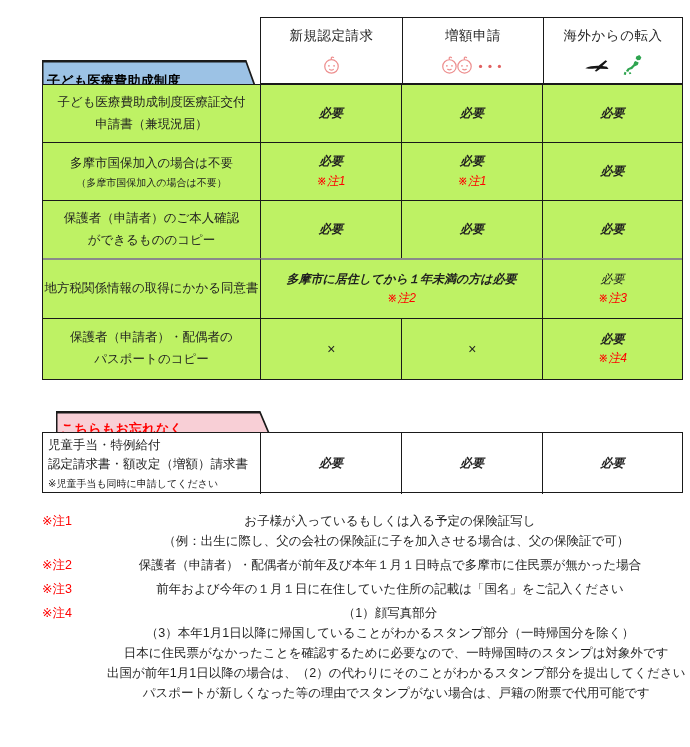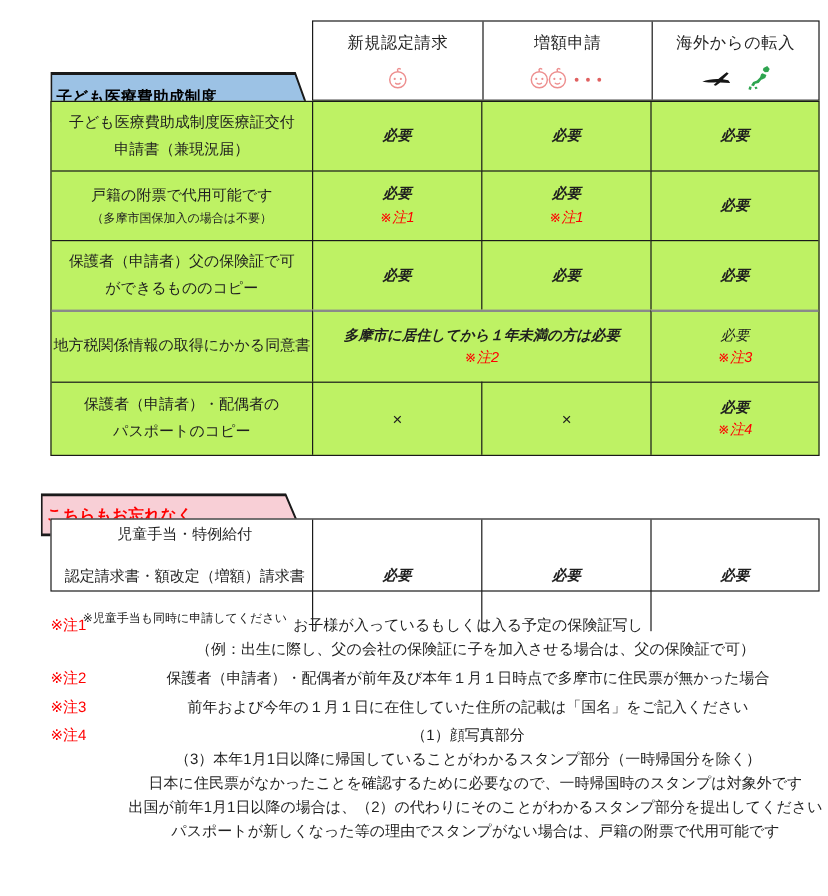--- a/index.html
+++ b/index.html
@@ -34,21 +34,21 @@
   .hicon{height:21px;display:flex;align-items:center;gap:10px;}
 
   
   .tab{position:absolute;width:219px;}
   .tab svg.tab-shape{position:absolute;left:0;top:0;width:100%;height:100%;}
   .tab-text{position:absolute;left:5px;top:50%;transform:translateY(-50%);
     font-weight:bold;font-size:13px;white-space:nowrap;letter-spacing:0.3px;}
   #tab1{left:22px;top:60px;height:42px;}
   #tab1 polygon{fill:var(--tab-blue);stroke:var(--border);stroke-width:1.5;}
   #tab1 .tab-text{color:#000;}
-  #tab2{left:14px;top:411px;height:36px;}
+  #tab2{left:36px;top:411px;height:36px;}
   #tab2 polygon{fill:var(--tab-pink);stroke:var(--border);stroke-width:1.5;}
   #tab2 .tab-text{color:var(--red);}
 
   
   #t1-body{
     position:absolute;left:22px;top:84px;width:641px;
     border:1.5px solid var(--border);
     display:grid;grid-template-columns:217px 141px 141px 1fr;
     grid-template-rows:57px 58px 58px 60px 61px;background:#bef264;
   }
@@ -60,21 +60,21 @@
   .cell{display:flex;flex-direction:column;align-items:center;justify-content:center;text-align:center;}
   .bt{border-top:1px solid var(--border);}
   .thick{border-top:2.5px solid var(--thick);}
   .lcell{font-size:12.5px;line-height:1.75;padding:2px 1px;}
   .lsub{font-size:10px;line-height:1.5;color:#222;}
   .vcell{font-size:12px;line-height:1.6;padding:2px;font-style:italic;}
   .val{font-weight:normal;}
   .val.bold{font-weight:bold;}
   .val.cross{font-size:14px;}
   .cellnote{color:var(--red);font-size:12px;}
-  .lcell.left{align-items:center;text-align:left;padding:3px 0 3px 5px;line-height:1.55;gap:16px;}
+  .lcell.left{align-items:flex-start;text-align:left;padding:3px 0 3px 5px;line-height:1.55;}
   .lcell.left .lsub{margin-top:1px;}
 
   
   #notes{position:absolute;left:22px;top:511px;width:656px;}
   .note{display:flex;margin-bottom:4px;}
   .note-ref{color:var(--red);flex:0 0 40px;font-size:12.5px;line-height:20px;}
   .note-lines{flex:1;}
   .note-line{font-size:12.5px;line-height:20px;white-space:pre-wrap;text-align:center;}
 </style>
 </head>
@@ -152,36 +152,36 @@
       <div class="cell vcell bl">
         <div class="val bold">必要</div>
       </div>
       <div class="cell vcell bl">
         <div class="val bold">必要</div>
       </div>
       <div class="cell vcell bl">
         <div class="val bold">必要</div>
       </div>
       <div class="cell lcell bt">
-        <div>戸籍の附票で代用可能です</div>
+        <div>多摩市国保加入の場合は不要</div>
         <div class="lsub">（多摩市国保加入の場合は不要）</div>
       </div>
       <div class="cell vcell bl bt">
         <div class="val bold">必要</div>
         <div class="cellnote">※注1</div>
       </div>
       <div class="cell vcell bl bt">
         <div class="val bold">必要</div>
         <div class="cellnote">※注1</div>
       </div>
       <div class="cell vcell bl bt">
         <div class="val bold">必要</div>
       </div>
       <div class="cell lcell bt">
-        <div>保護者（申請者）父の保険証で可</div>
+        <div>保護者（申請者）のご本人確認</div>
         <div>ができるもののコピー</div>
       </div>
       <div class="cell vcell bl bt">
         <div class="val bold">必要</div>
       </div>
       <div class="cell vcell bl bt">
         <div class="val bold">必要</div>
       </div>
       <div class="cell vcell bl bt">
         <div class="val bold">必要</div>

